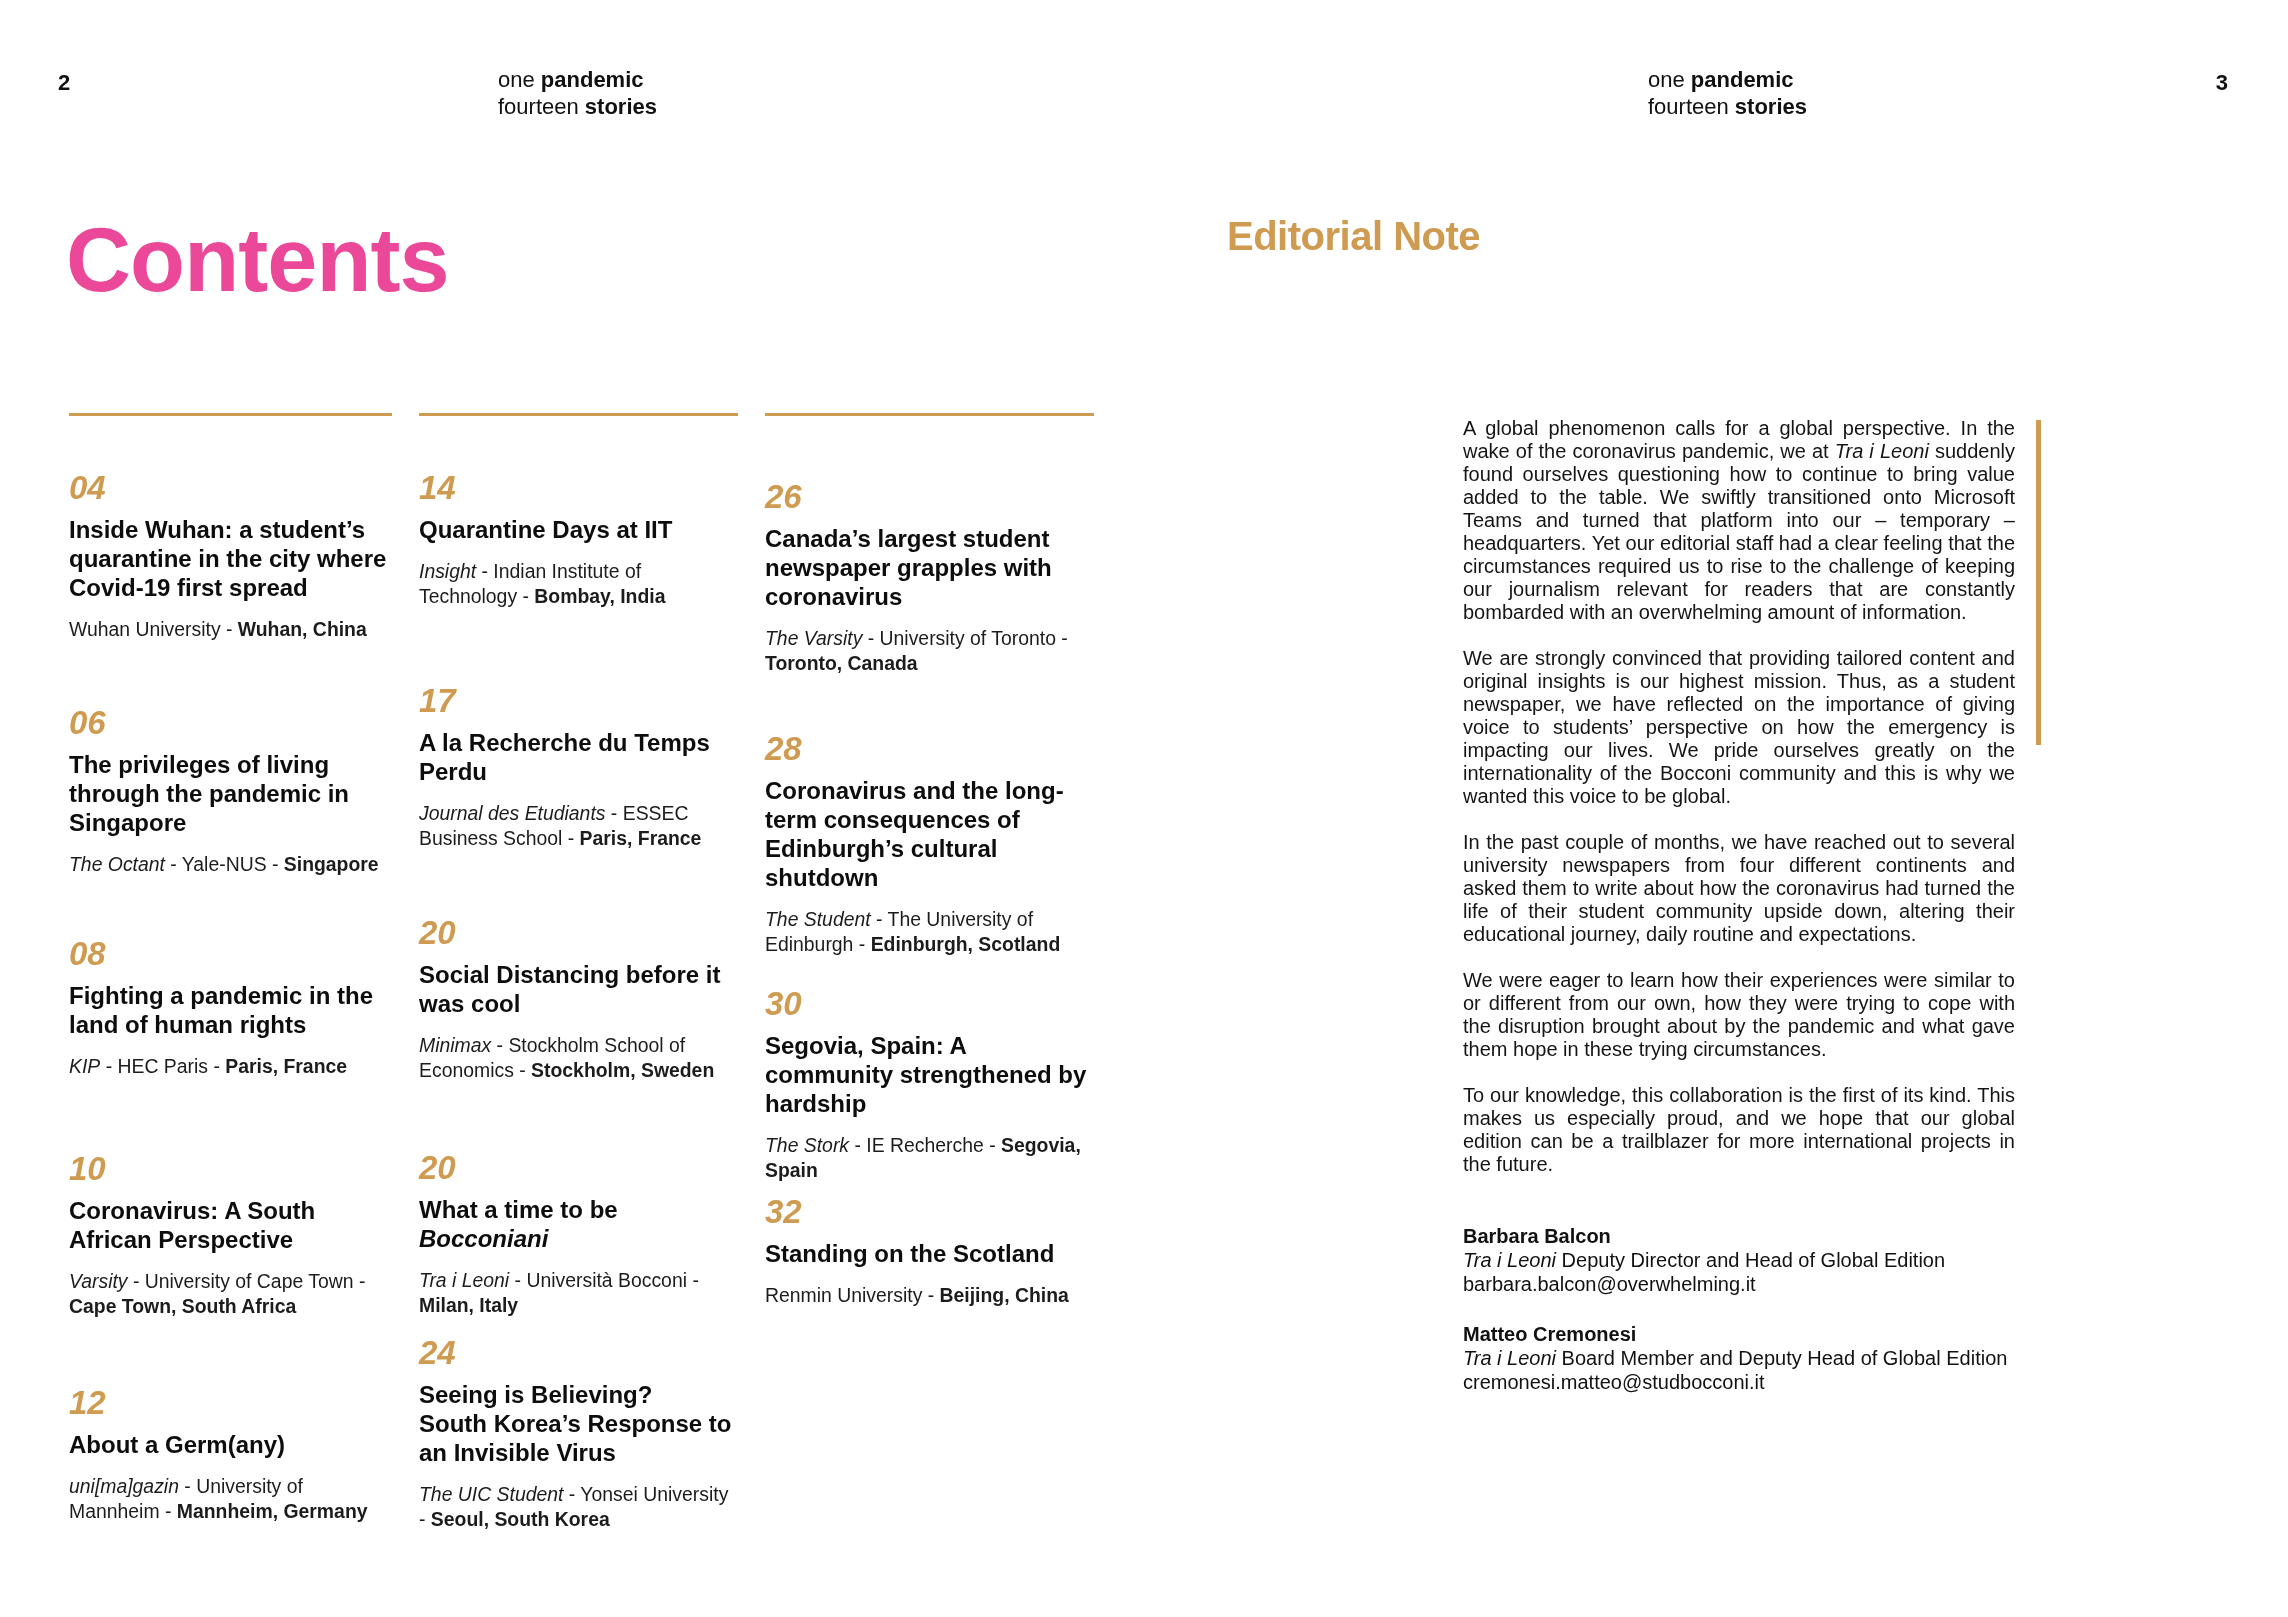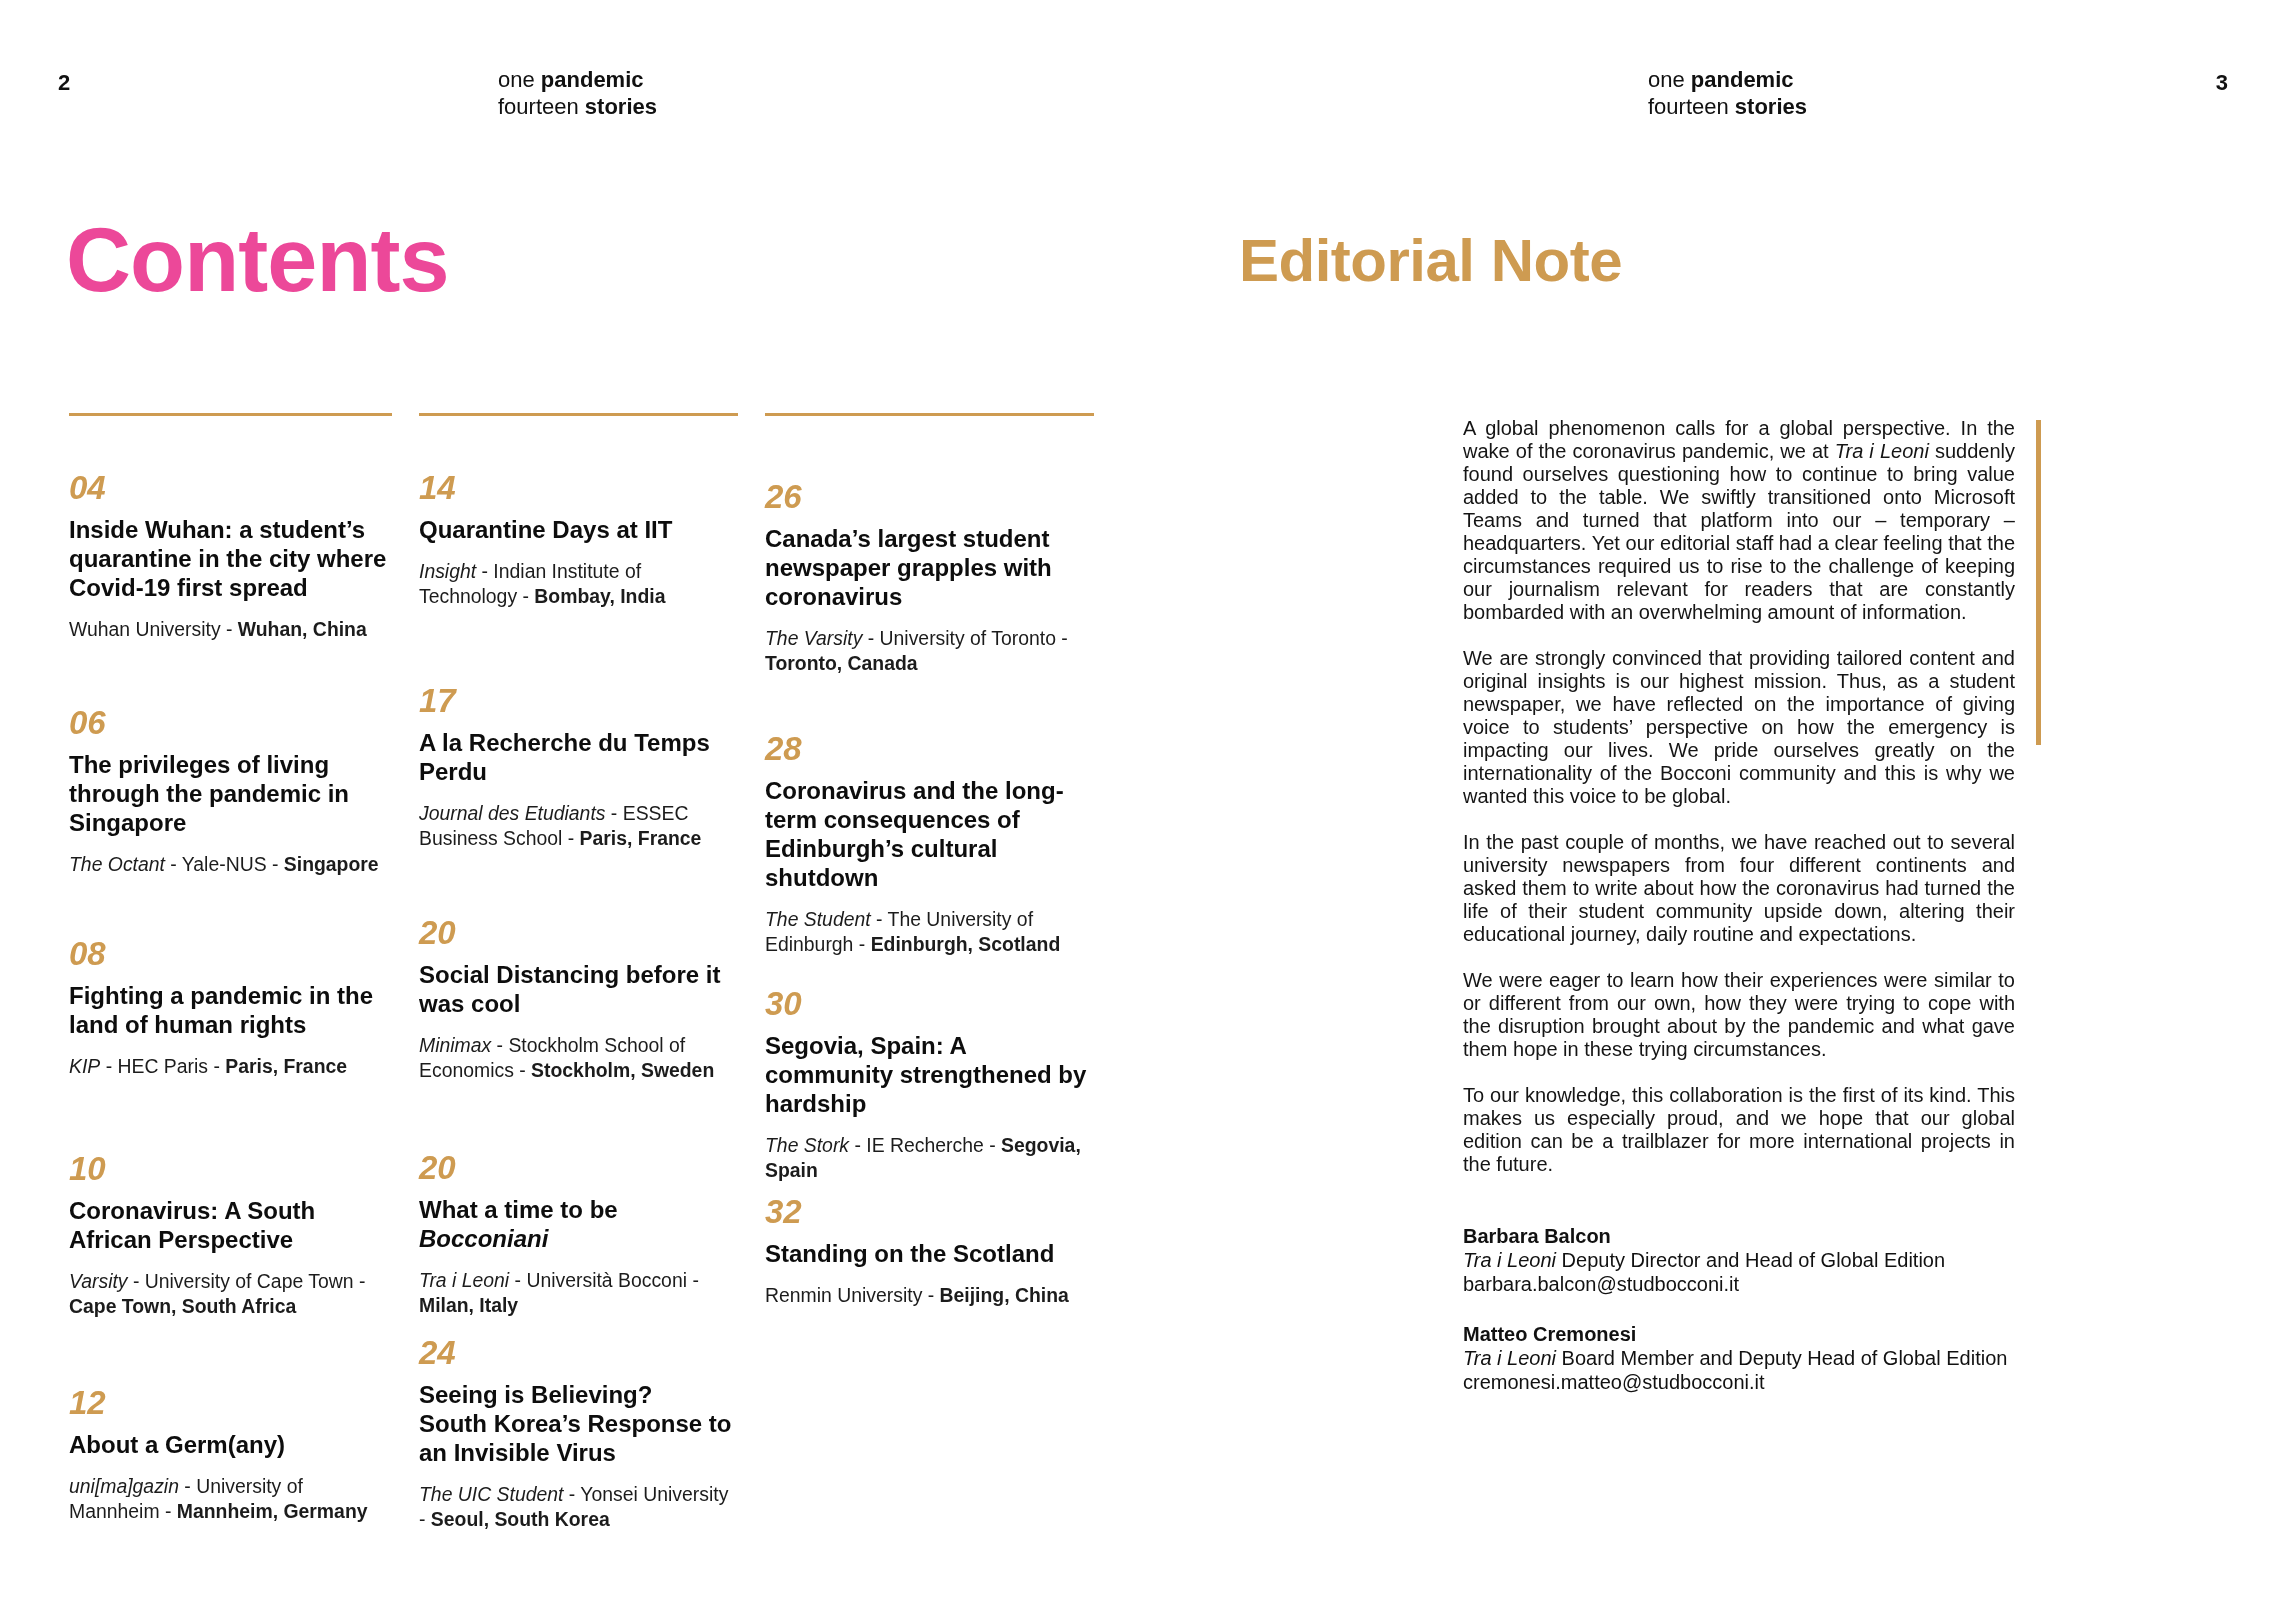--- a/index.html
+++ b/index.html
@@ -35,22 +35,22 @@
     color:var(--accent); margin-bottom:9.2px;
   }
   .etitle {
     font-size:24px; line-height:29px; font-weight:700; margin:0 0 14.8px 0;
     white-space:pre-line; color:#0d0d0d;
   }
   .esrc { font-size:19.4px; line-height:25px; margin:0; color:#1c1c1c; }
 
   
   .editorial-title {
-    position:absolute; left:1227px; top:214px; margin:12px;
-    font-size:60px; font-weight:700; letter-spacing:-0.5px; color:var(--accent);
+    position:absolute; left:1227px; top:214px; margin:0;
+    font-size:40px; font-weight:700; letter-spacing:-0.5px; color:var(--accent);
   }
   .editorial-body { position:absolute; left:1463px; top:417px; width:552px; }
   .epara {
     margin:0 0 23px 0; font-size:20px; line-height:23px;
     text-align:justify; color:#151515;
   }
   .editorial-rule {
     position:absolute; left:2036px; top:420px; width:4.6px; height:325px;
     background:var(--accent);
   }
@@ -165,21 +165,21 @@
   <p class="epara"><span>A global phenomenon calls for a global perspective. In the wake of the coronavirus pandemic, we at </span><span style="font-style: italic;">Tra i Leoni</span><span> suddenly found ourselves questioning how to continue to bring value added to the table. We swiftly transitioned onto Microsoft Teams and turned that platform into our – temporary – headquarters. Yet our editorial staff had a clear feeling that the circumstances required us to rise to the challenge of keeping our journalism relevant for readers that are constantly bombarded with an overwhelming amount of information.</span></p>
   <p class="epara"><span>We are strongly convinced that providing tailored content and original insights is our highest mission. Thus, as a student newspaper, we have reflected on the importance of giving voice to students’ perspective on how the emergency is impacting our lives. We pride ourselves greatly on the internationality of the Bocconi community and this is why we wanted this voice to be global.</span></p>
   <p class="epara"><span>In the past couple of months, we have reached out to several university newspapers from four different continents and asked them to write about how the coronavirus had turned the life of their student community upside down, altering their educational journey, daily routine and expectations.</span></p>
   <p class="epara"><span>We were eager to learn how their experiences were similar to or different from our own, how they were trying to cope with the disruption brought about by the pandemic and what gave them hope in these trying circumstances.</span></p>
   <p class="epara"><span>To our knowledge, this collaboration is the first of its kind. This makes us especially proud, and we hope that our global edition can be a trailblazer for more international projects in the future.</span></p>
 
   <div class="signatures">
     <div class="sig">
       <div class="sig-name">Barbara Balcon</div>
       <div class="sig-role"><span style="font-style: italic;">Tra i Leoni</span><span> Deputy Director and Head of Global Edition</span></div>
-      <div class="sig-email">barbara.balcon@studbocconi.it</div>
+      <div class="sig-email">barbara.balcon@overwhelming.it</div>
     </div>
     <div class="sig">
       <div class="sig-name">Matteo Cremonesi</div>
       <div class="sig-role"><span style="font-style: italic;">Tra i Leoni</span><span> Board Member and Deputy Head of Global Edition</span></div>
       <div class="sig-email">cremonesi.matteo@studbocconi.it</div>
     </div>
   </div>
 </div>
 
 

